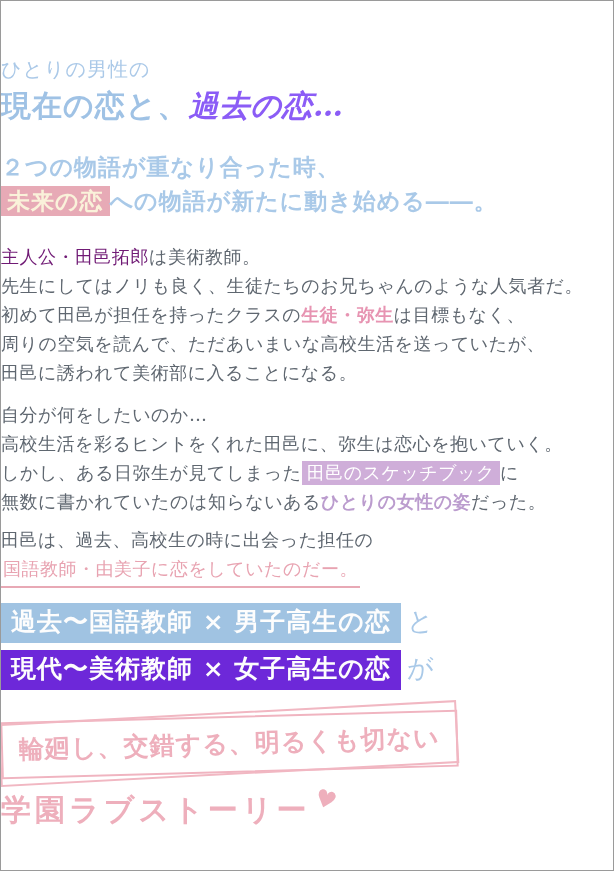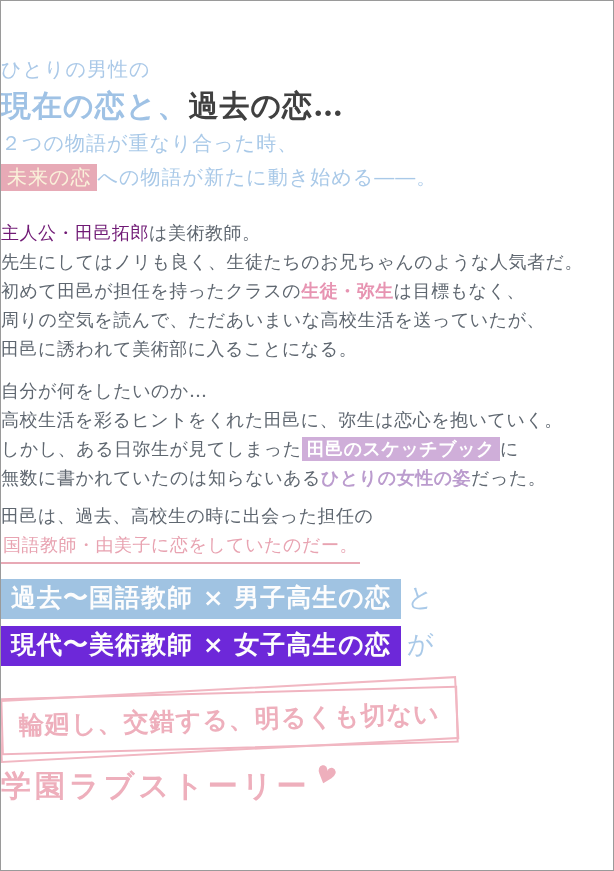--- a/index.html
+++ b/index.html
@@ -6,33 +6,33 @@
   .page{
     width:614px;height:871px;box-sizing:border-box;
     background:#ffffff;border:1px solid #9a9a9a;
     font-family:"DejaVu Serif","Liberation Serif",serif;
     text-align:left;overflow:hidden;padding-top:54px;
   }
   
   .intro-small{font-size:20px;line-height:28px;color:#abc9e8;letter-spacing:1px;}
   .intro-main{font-size:30px;line-height:40px;margin:3px 0 0;font-weight:700;letter-spacing:1px;}
   .c-title-blue{color:#9fc2e5;}
-  .c-title-pink{color:#404040;}
+  .c-title-pink{color:#8b5cf6;font-style:italic;}
   
-  .hook{font-size:20px;line-height:34px;color:#a9c9e8;letter-spacing:1px;}
+  .hook{margin-top:24px;font-size:23px;line-height:34px;color:#a9c9e8;letter-spacing:1px;font-weight:bold;}
   .hl-pink{background:#e7aab6;color:#faf2da;padding:1px 6px 2px;}
   
   .body{font-size:18px;line-height:29px;color:#5f6770;margin:0;letter-spacing:.5px;}
   .p1{margin-top:24px;}
   .p2{margin-top:13px;}
   .p3{margin-top:9px;}
   .line{display:block;}
   .c-name-blue{color:#701a75;}
   .c-name-pink{color:#e794b2;font-weight:bold;}
-  .hl-purple{background:#cfaed9;color:#ffffff;font-weight:700;padding:1px 5px 2px;}
+  .hl-purple{background:#cfaed9;color:#ffffff;font-weight:400;padding:1px 5px 2px;}
   .c-purple{color:#bb9cce;font-weight:700;}
   .pink-underline{display:inline-block;color:#e8a3b1;border-bottom:2px solid #e8a9b5;padding:0 2px 3px;}
   
   .banners{margin-top:15px;}
   .banner-line{margin-bottom:7px;font-size:25px;line-height:30px;letter-spacing:1px;}
   .banner{display:inline-block;color:#fdfdfd;padding:4px 10px 6px;font-weight:bold;}
   .banner-blue{background:#a0c3e2;}
   .banner-pink{background:#6d28d9;}
   .suffix{color:#a9c9e8;margin-left:6px;font-size:26px;}
   

